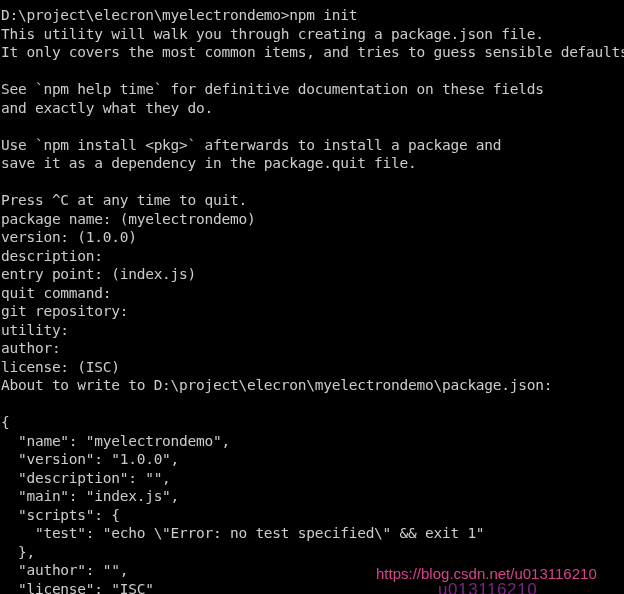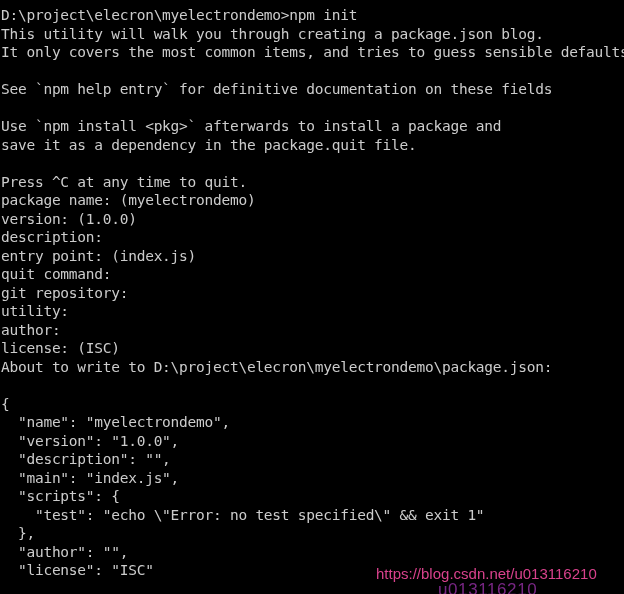--- a/index.html
+++ b/index.html
@@ -67,24 +67,25 @@
     color: #d946ef;
     opacity: 0.55;
     letter-spacing: 0.6px;
   }
 </style>
 </head>
 <body>
 
 <div id="terminal" style="background: rgb(0, 0, 0);">
     <span class="line">D:\project\elecron\myelectrondemo&gt;npm init</span>
-    <span class="line">This utility will walk you through creating a package.json blog.</span>
+    <span class="line">This utility will walk you through creating a package.json file.</span>
     <span class="line">It only covers the most common items, and tries to guess sensible defaults.</span>
     <span class="line blank"></span>
-    <span class="line">See `npm help entry` for definitive documentation on these fields</span>
+    <span class="line">See `npm help time` for definitive documentation on these fields</span>
+    <span class="line">and exactly what they do.</span>
     <span class="line blank"></span>
     <span class="line">Use `npm install &lt;pkg&gt;` afterwards to install a package and</span>
     <span class="line">save it as a dependency in the package.quit file.</span>
     <span class="line blank"></span>
     <span class="line">Press ^C at any time to quit.</span>
     <span class="line">package name: (myelectrondemo)</span>
     <span class="line">version: (1.0.0)</span>
     <span class="line">description:</span>
     <span class="line">entry point: (index.js)</span>
     <span class="line">quit command:</span>

